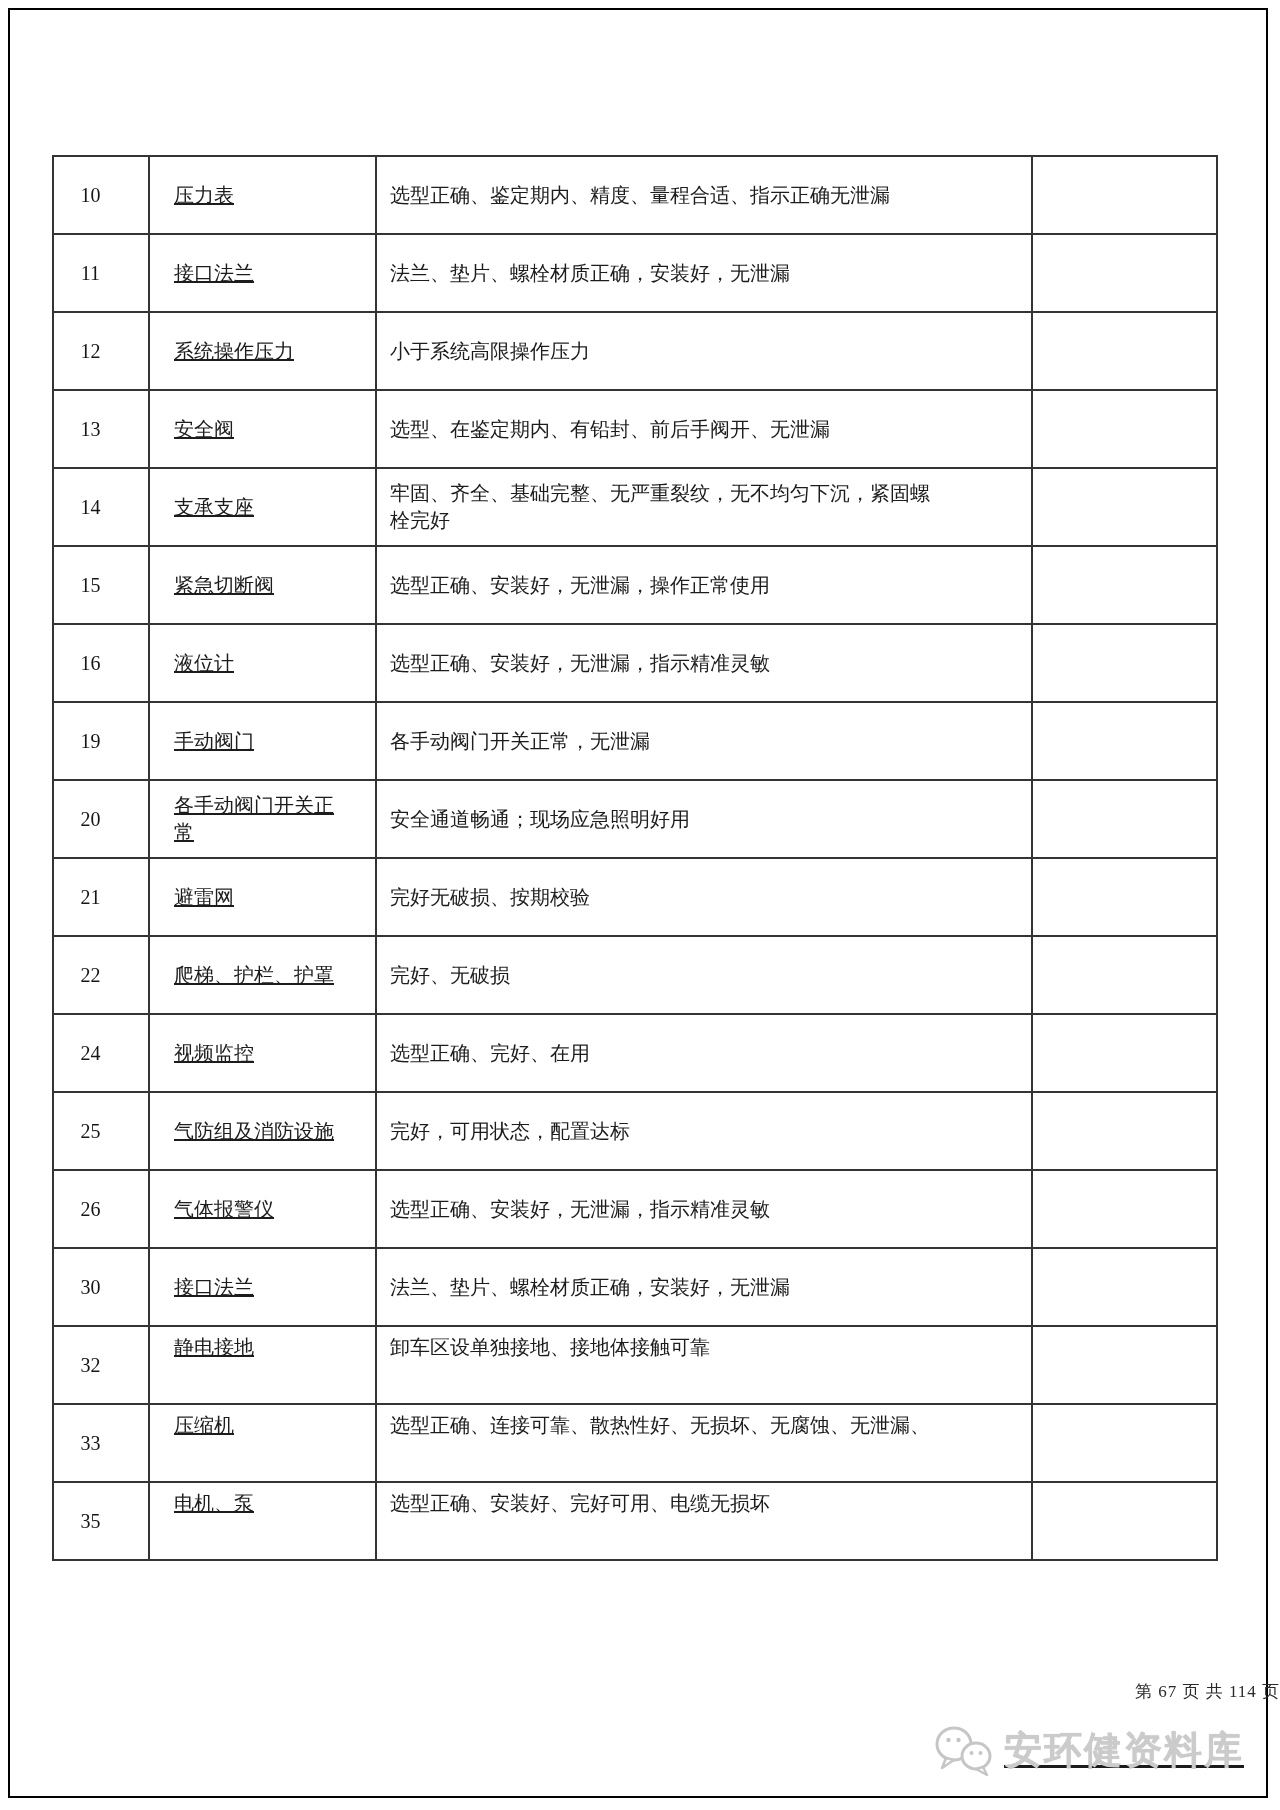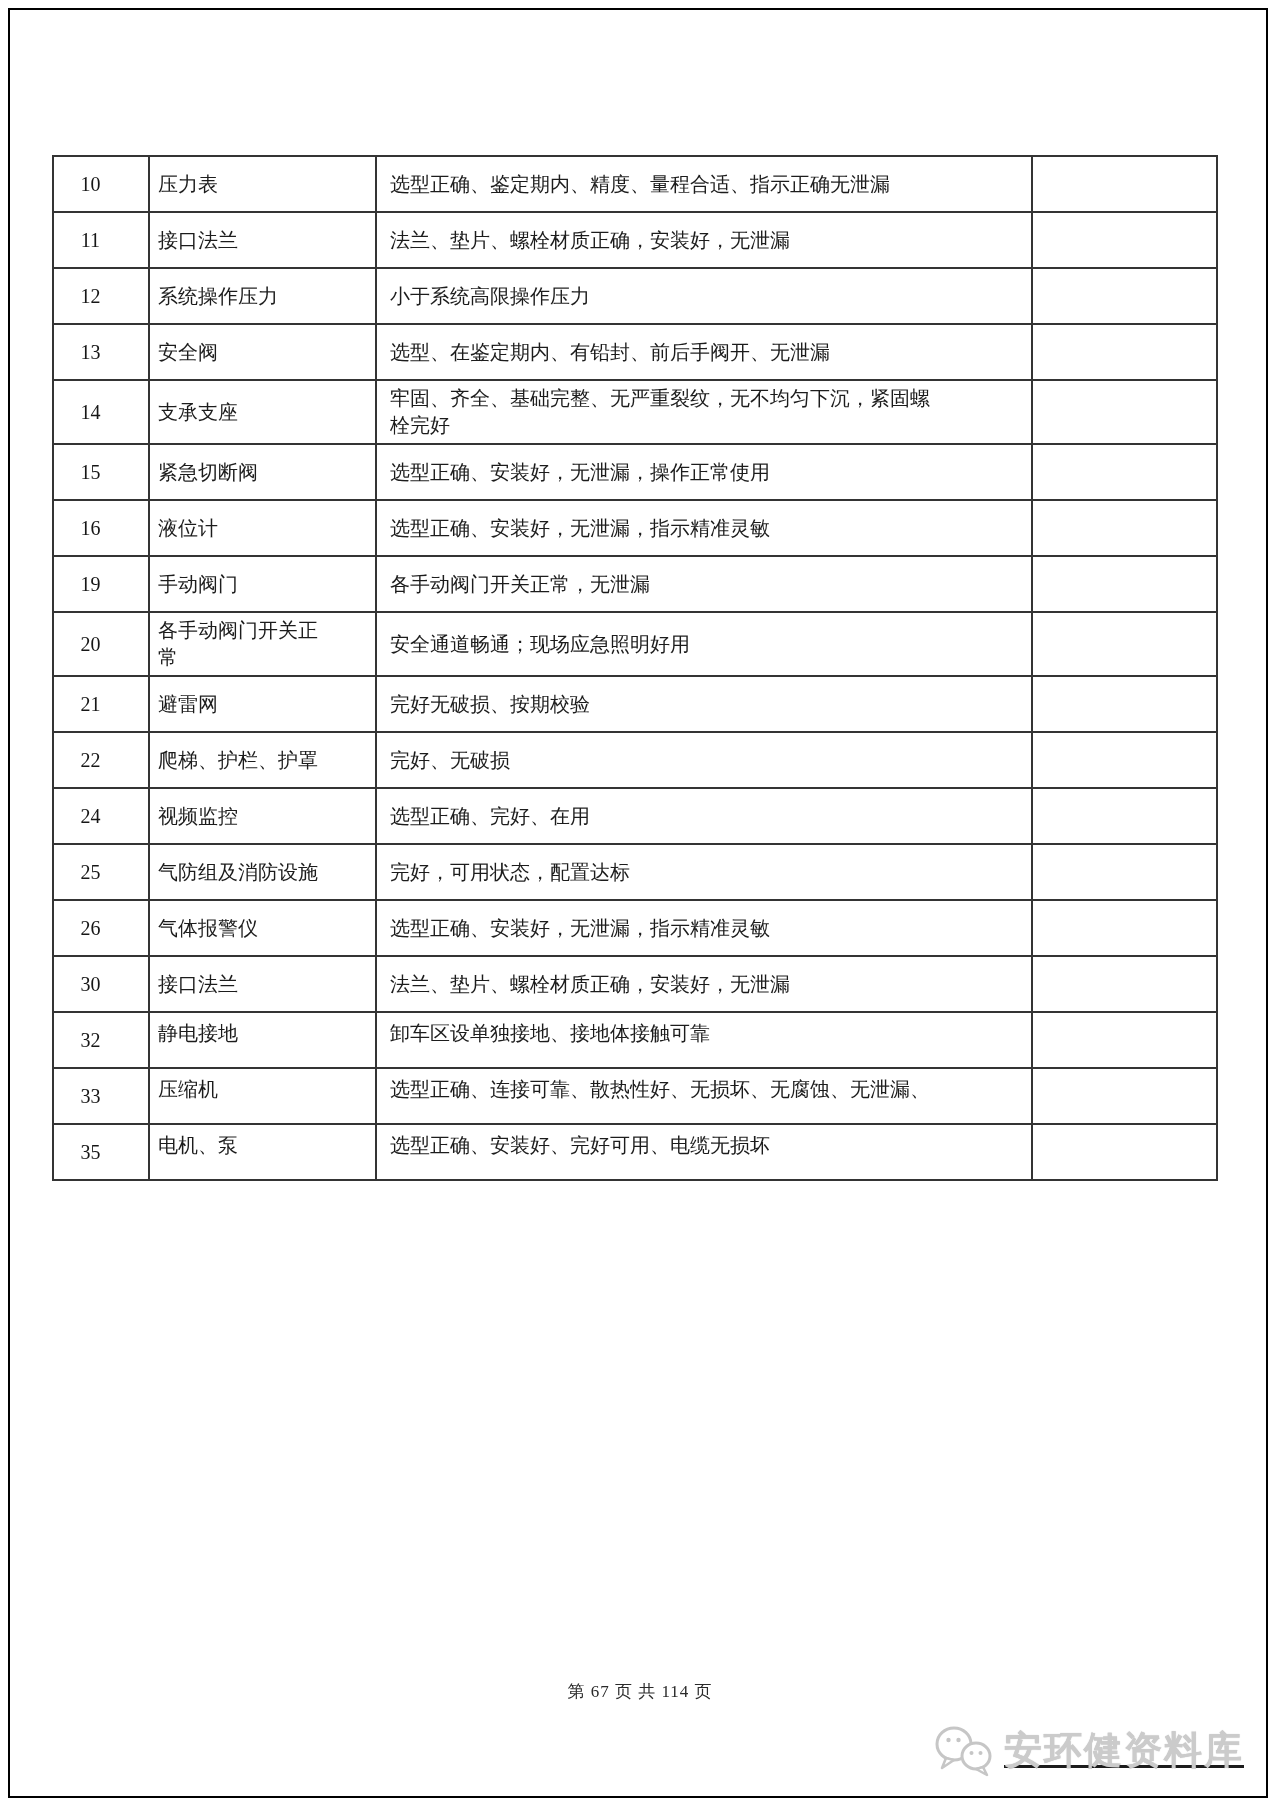--- a/index.html
+++ b/index.html
@@ -29,45 +29,46 @@
     table-layout: fixed;
   }
   table.doc-table td {
     border: 2px solid #343434;
     font-size: 20px;
     line-height: 27px;
     vertical-align: middle;
     box-sizing: border-box;
     overflow: hidden;
   }
-  table.doc-table tr { height: 56px; }
+  table.doc-table tr { height: 78px; }
   td.cell-no {
     text-align: center;
     font-size: 23px;
     padding-right: 22px;
     color: #161616;
   }
   td.cell-name {
-    padding: 4px 40px 4px 8px;
+    padding: 4px 40px 4px 24px;
+    text-decoration: underline;
   }
   td.cell-desc {
     padding: 4px 90px 4px 13px;
   }
   td.cell-blank { }
   tr.top td.cell-name,
   tr.top td.cell-desc {
     vertical-align: top;
     padding-top: 7px;
     margin-left: 37px;
   }
   .page-footer {
     position: absolute;
     left: 0; top: 1680px;
     width: 100%;
-    text-align: center;
+    text-align: right;
     font-size: 17px;
     letter-spacing: 1px;
     color: #2a2a2a;
   }
   .watermark {
     position: absolute;
     right: 36px;
     top: 1722px;
     display: flex;
     align-items: center;

